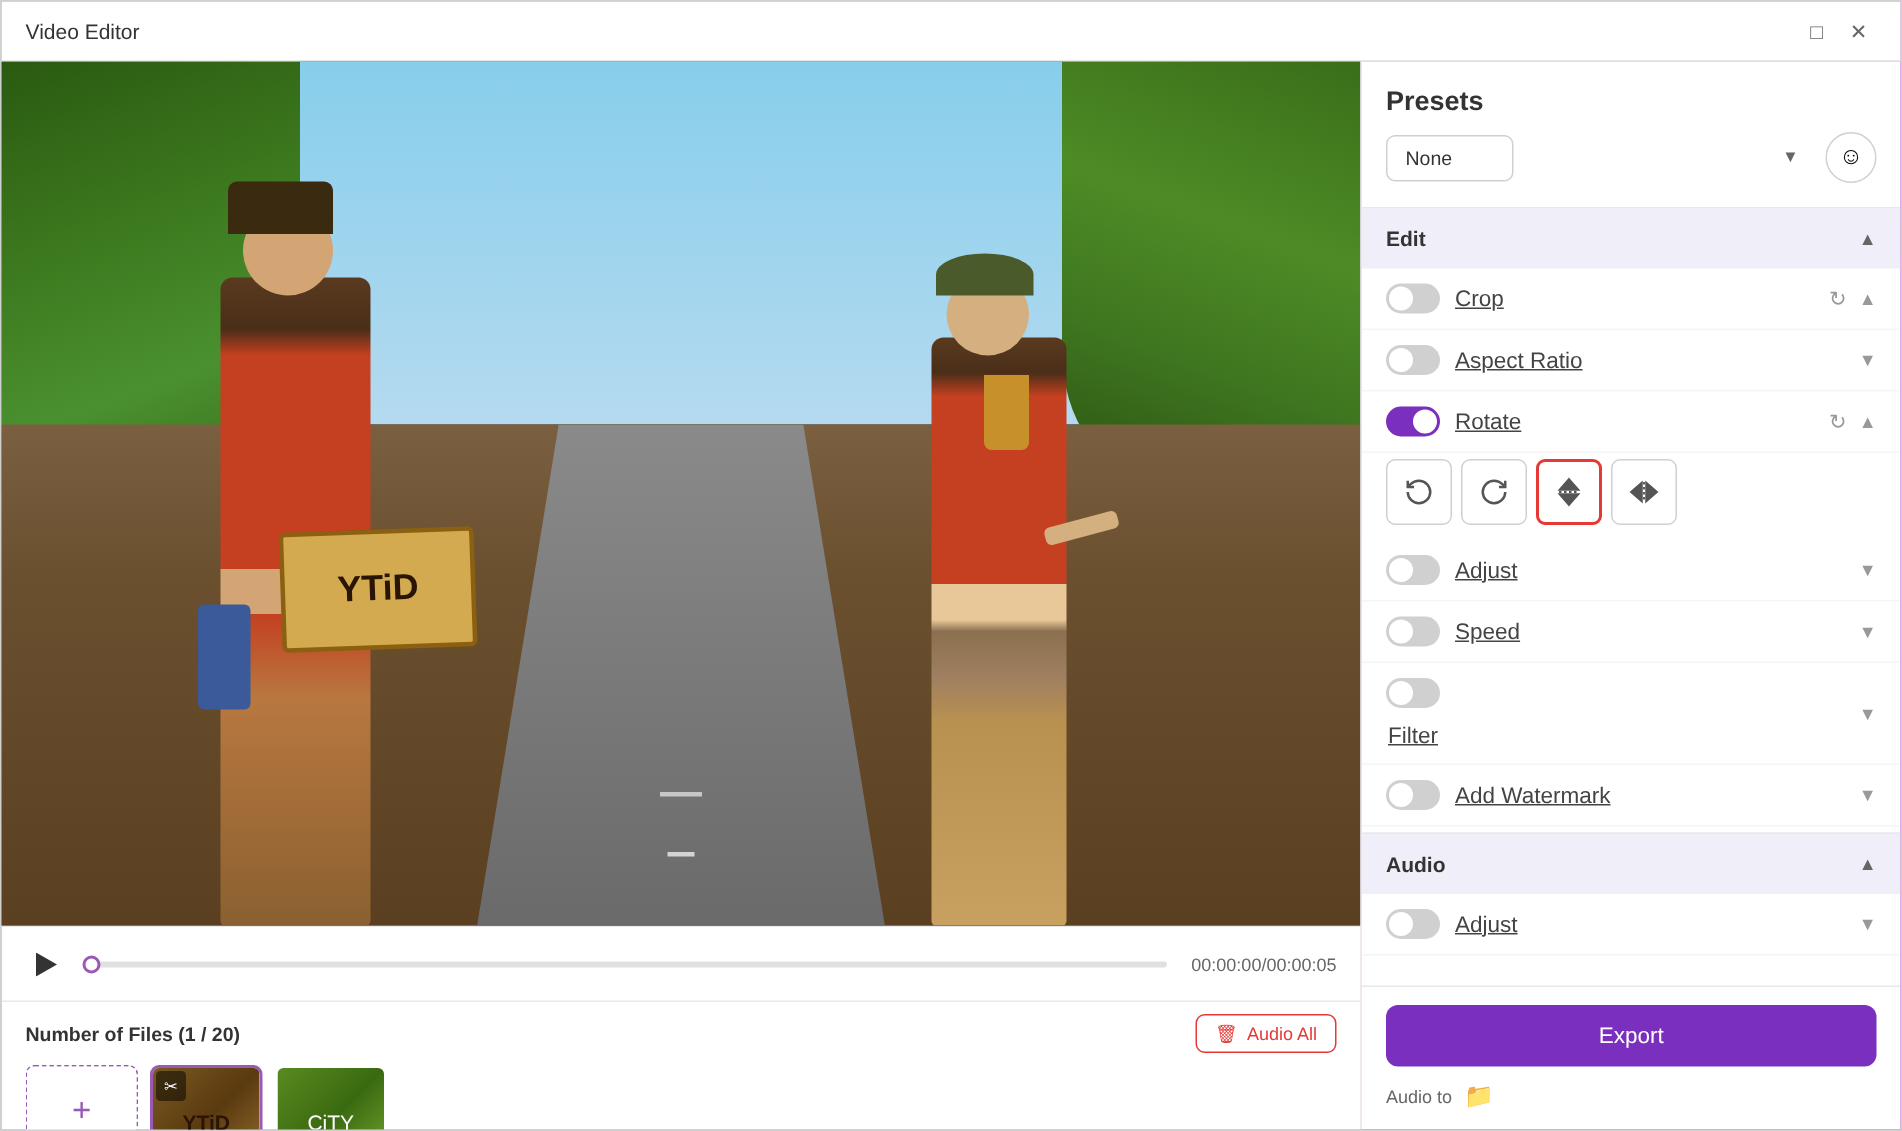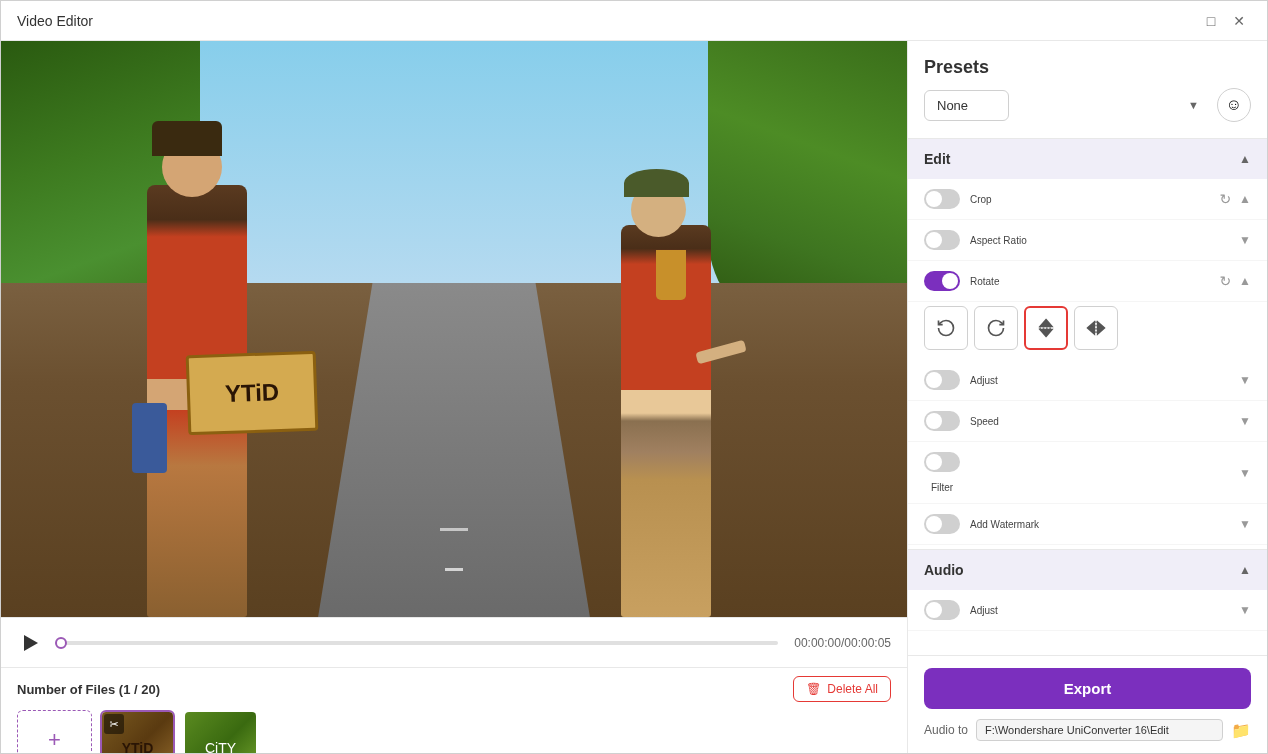--- a/index.html
+++ b/index.html
@@ -49,21 +49,21 @@
     .preset-select { flex: 1; padding: 7px 12px; border: 1px solid #d0d0d0; border-radius: 6px; background: #fff; font-size: 13px; color: #333; appearance: none; cursor: pointer; }
     .select-wrapper { flex: 1; position: relative; }
     .select-arrow { position: absolute; right: 10px; top: 50%; transform: translateY(-50%); color: #666; font-size: 11px; pointer-events: none; }
     .emoji-btn { width: 34px; height: 34px; border: 1px solid #d0d0d0; border-radius: 50%; background: #fff; display: flex; align-items: center; justify-content: center; cursor: pointer; font-size: 16px; }
 
     .section-header { display: flex; align-items: center; justify-content: space-between; padding: 12px 16px; background: #f0eef8; cursor: pointer; }
     .section-title { font-size: 14px; font-weight: 600; color: #333; }
     .section-arrow { font-size: 12px; color: #666; }
 
     .setting-row { display: flex; align-items: center; justify-content: space-between; padding: 10px 16px; border-bottom: 1px solid #f5f5f5; }
-    .setting-label { font-size: 10px; color: #444; }
+    .setting-label { font-size: 15px; color: #444; text-decoration: underline; }
     .setting-right { display: flex; align-items: center; gap: 8px; }
 
     
     .toggle { width: 36px; height: 20px; border-radius: 10px; cursor: pointer; position: relative; transition: background 0.2s; }
     .toggle.off { background: #d0d0d0; }
     .toggle.on { background: #7b2fbe; }
     .toggle-thumb { position: absolute; top: 2px; width: 16px; height: 16px; border-radius: 50%; background: #fff; transition: left 0.2s; }
     .toggle.off .toggle-thumb { left: 2px; }
     .toggle.on .toggle-thumb { left: 18px; }
 
@@ -74,21 +74,21 @@
     
     .rotate-buttons { display: flex; gap: 6px; margin: 4px 16px 10px; }
     .rotate-btn { width: 44px; height: 44px; border: 1px solid #d0d0d0; border-radius: 6px; background: #fff; display: flex; align-items: center; justify-content: center; cursor: pointer; font-size: 16px; color: #555; }
     .rotate-btn.active { border: 2px solid #e53935; background: #fff; }
 
     
     .audio-section { border-top: 1px solid #e8e8e8; gap: 26px; }
 
     
     .export-footer { padding: 12px 16px; border-top: 1px solid #e8e8e8; margin-top: auto; }
-    .export-btn { width: 100%; padding: 12px; background: #7b2fbe; border: none; border-radius: 8px; color: #fff; font-size: 15px; font-weight: 700; cursor: pointer; }
+    .export-btn { width: 100%; padding: 12px; background: #7b2fbe; border: none; border-radius: 8px; color: #fff; font-size: 15px; font-weight: 400; cursor: pointer; }
     .save-to-row { display: flex; align-items: center; gap: 8px; margin-top: 10px; }
     .save-to-label { font-size: 12px; color: #666; white-space: nowrap; }
     .save-path { flex: 1; font-size: 11px; color: #333; background: #f5f5f5; border: 1px solid #e0e0e0; border-radius: 4px; padding: 4px 8px; overflow: hidden; text-overflow: ellipsis; white-space: nowrap; }
     .folder-icon { color: #666; font-size: 16px; cursor: pointer; }
   </style>
 </head>
 <body>
 
 <div class="window">
 
@@ -162,21 +162,21 @@
         <span class="time-display">
           <span>00:00:00</span>/<span>00:00:05</span>
         </span>
       </div>
 
       <div class="files-bar">
         <div class="files-header">
           <span class="files-count">Number of Files (1 / 20)</span>
           <button class="delete-all-btn">
             <span>🗑</span>
-            <span>Delete All</span>
+            <span>Audio All</span>
           </button>
         </div>
         <div class="files-list">
 
           <div class="add-file-btn">
             <span class="add-icon">+</span>
             <span class="add-label">Add Files</span>
           </div>
 
           <div class="file-thumb active" style="position:relative;">
@@ -347,22 +347,19 @@
         </div>
         <div class="setting-right">
           <span class="chevron-down">▼</span>
         </div>
       </div>
 
       <div class="export-footer" style="margin-top:auto;">
         <button class="export-btn">Export</button>
         <div class="save-to-row">
           <span class="save-to-label">Audio to</span>
-          <div class="select-wrapper" style="flex:1;">
-            <input type="text" class="save-path" style="width: 100%; border: 1px solid rgb(208, 208, 208); border-radius: 4px; padding: 4px 8px; font-size: 11px;" value="F:\Wondershare UniConverter 16\Edit">
-          </div>
           <span class="folder-icon">📁</span>
         </div>
       </div>
 
     </div>
   </div>
 </div>
 
 </body></html>

